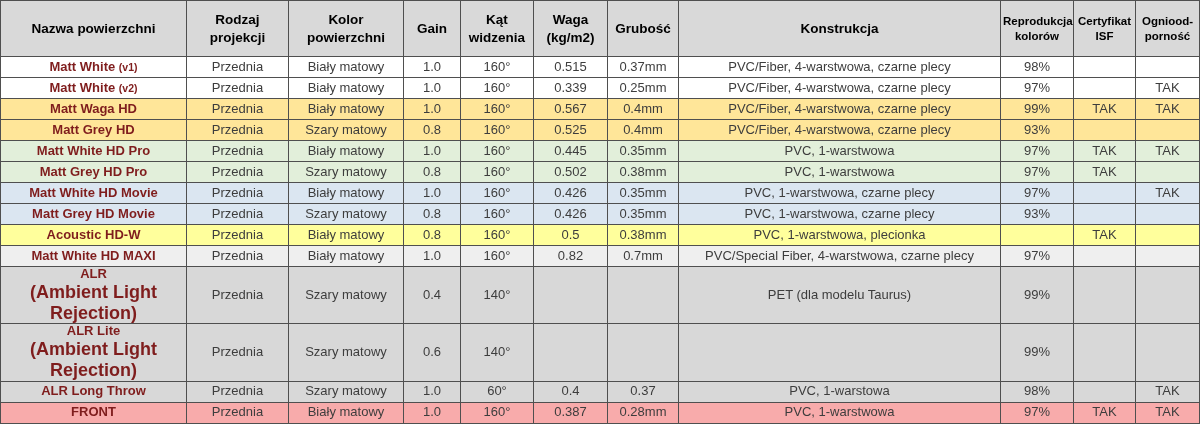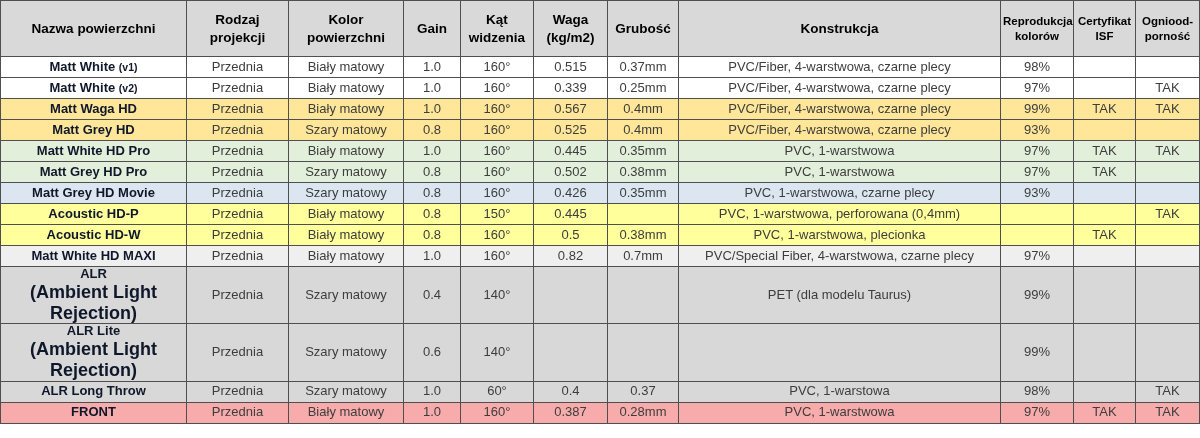--- a/index.html
+++ b/index.html
@@ -4,21 +4,21 @@
 <style>
   html,body{margin:0;padding:0;background:#ffffff;}
   body{width:1200px;height:438px;font-family:"Liberation Sans",sans-serif;}
   table{border-collapse:collapse;table-layout:fixed;width:1199px;margin:0;}
   th,td{border:1px solid #4f4f4f;overflow:hidden;text-align:center;vertical-align:middle;padding:0 2px;box-sizing:border-box;}
   thead th{height:56px;background:#d9d9d9;font-weight:bold;font-size:13.5px;color:#000;white-space:pre-line;line-height:1.3;}
   thead th:nth-child(n+9){font-size:11.5px;}
   tbody tr{height:21px;}
   tbody tr.double{height:48px;}
   td{font-size:13px;color:#3d3d3d;line-height:1.15;white-space:nowrap;}
-  td.name{font-weight:bold;color:#0f172a;white-space:normal;}
+  td.name{font-weight:bold;color:#7f1d1d;white-space:normal;}
   td .name-note{font-size:10.5px;}
   td .name-sub{display:block;font-size:18px;}
 </style>
 </head>
 <body>
 
 <table>
   <colgroup id="colgroup">
       <col style="width: 186px;">
       <col style="width: 102px;">
@@ -127,44 +127,44 @@
         <td>0.8</td>
         <td>160°</td>
         <td>0.502</td>
         <td>0.38mm</td>
         <td>PVC, 1-warstwowa</td>
         <td>97%</td>
         <td>TAK</td>
         <td></td>
       </tr>
       <tr style="background: rgb(219, 230, 241);">
+        <td class="name"><span>Matt White HD Movie</span></td>
+        <td>Przednia</td>
+        <td>Biały matowy</td>
+        <td>1.0</td>
+        <td>160°</td>
+        <td>0.426</td>
+        <td>0.35mm</td>
+        <td>PVC, 1-warstwowa, czarne plecy</td>
+        <td>97%</td>
+        <td></td>
+        <td>TAK</td>
+      </tr>
+      <tr style="background: rgb(219, 230, 241);">
         <td class="name"><span>Matt Grey HD Movie</span></td>
         <td>Przednia</td>
         <td>Szary matowy</td>
         <td>0.8</td>
         <td>160°</td>
         <td>0.426</td>
         <td>0.35mm</td>
         <td>PVC, 1-warstwowa, czarne plecy</td>
         <td>93%</td>
         <td></td>
         <td></td>
-      </tr>
-      <tr style="background: rgb(255, 255, 156);">
-        <td class="name"><span>Acoustic HD-P</span></td>
-        <td>Przednia</td>
-        <td>Biały matowy</td>
-        <td>0.8</td>
-        <td>150°</td>
-        <td>0.445</td>
-        <td></td>
-        <td>PVC, 1-warstwowa, perforowana (0,4mm)</td>
-        <td></td>
-        <td></td>
-        <td>TAK</td>
       </tr>
       <tr style="background: rgb(255, 255, 156);">
         <td class="name"><span>Acoustic HD-W</span></td>
         <td>Przednia</td>
         <td>Biały matowy</td>
         <td>0.8</td>
         <td>160°</td>
         <td>0.5</td>
         <td>0.38mm</td>
         <td>PVC, 1-warstwowa, plecionka</td>

